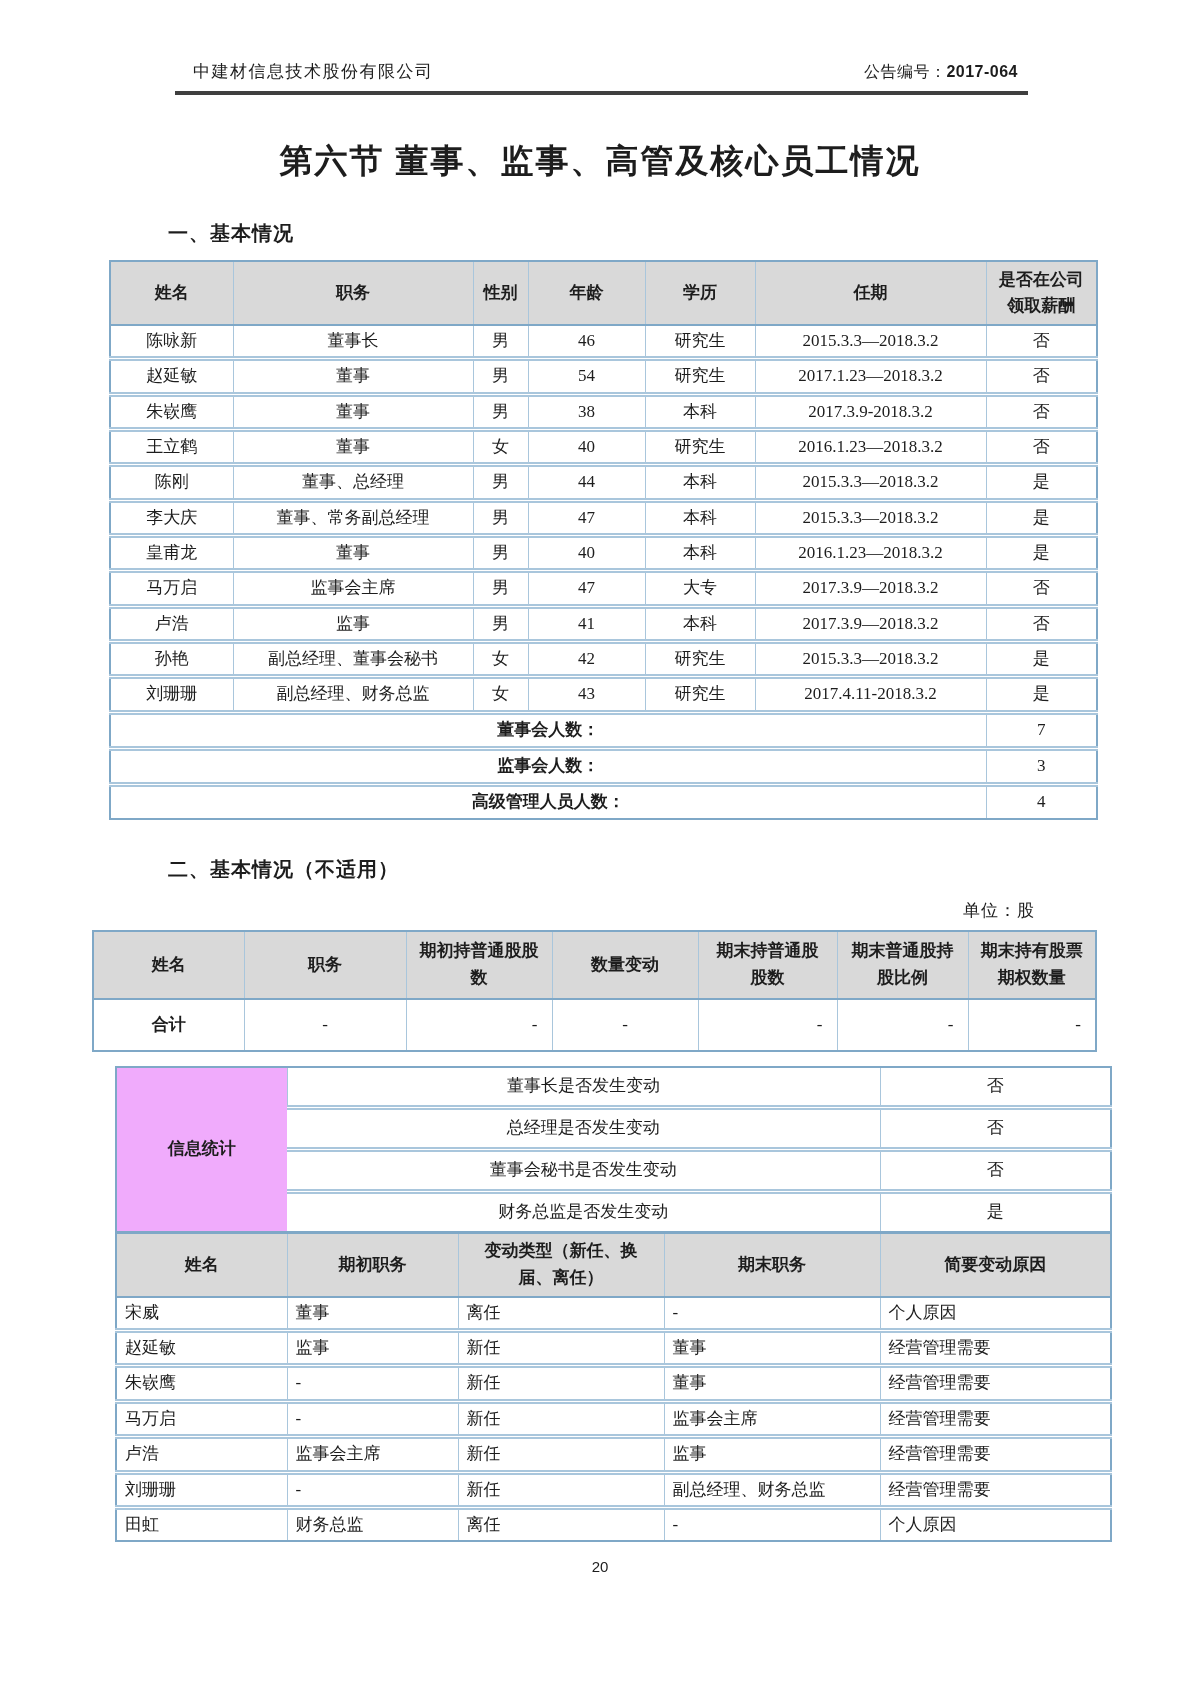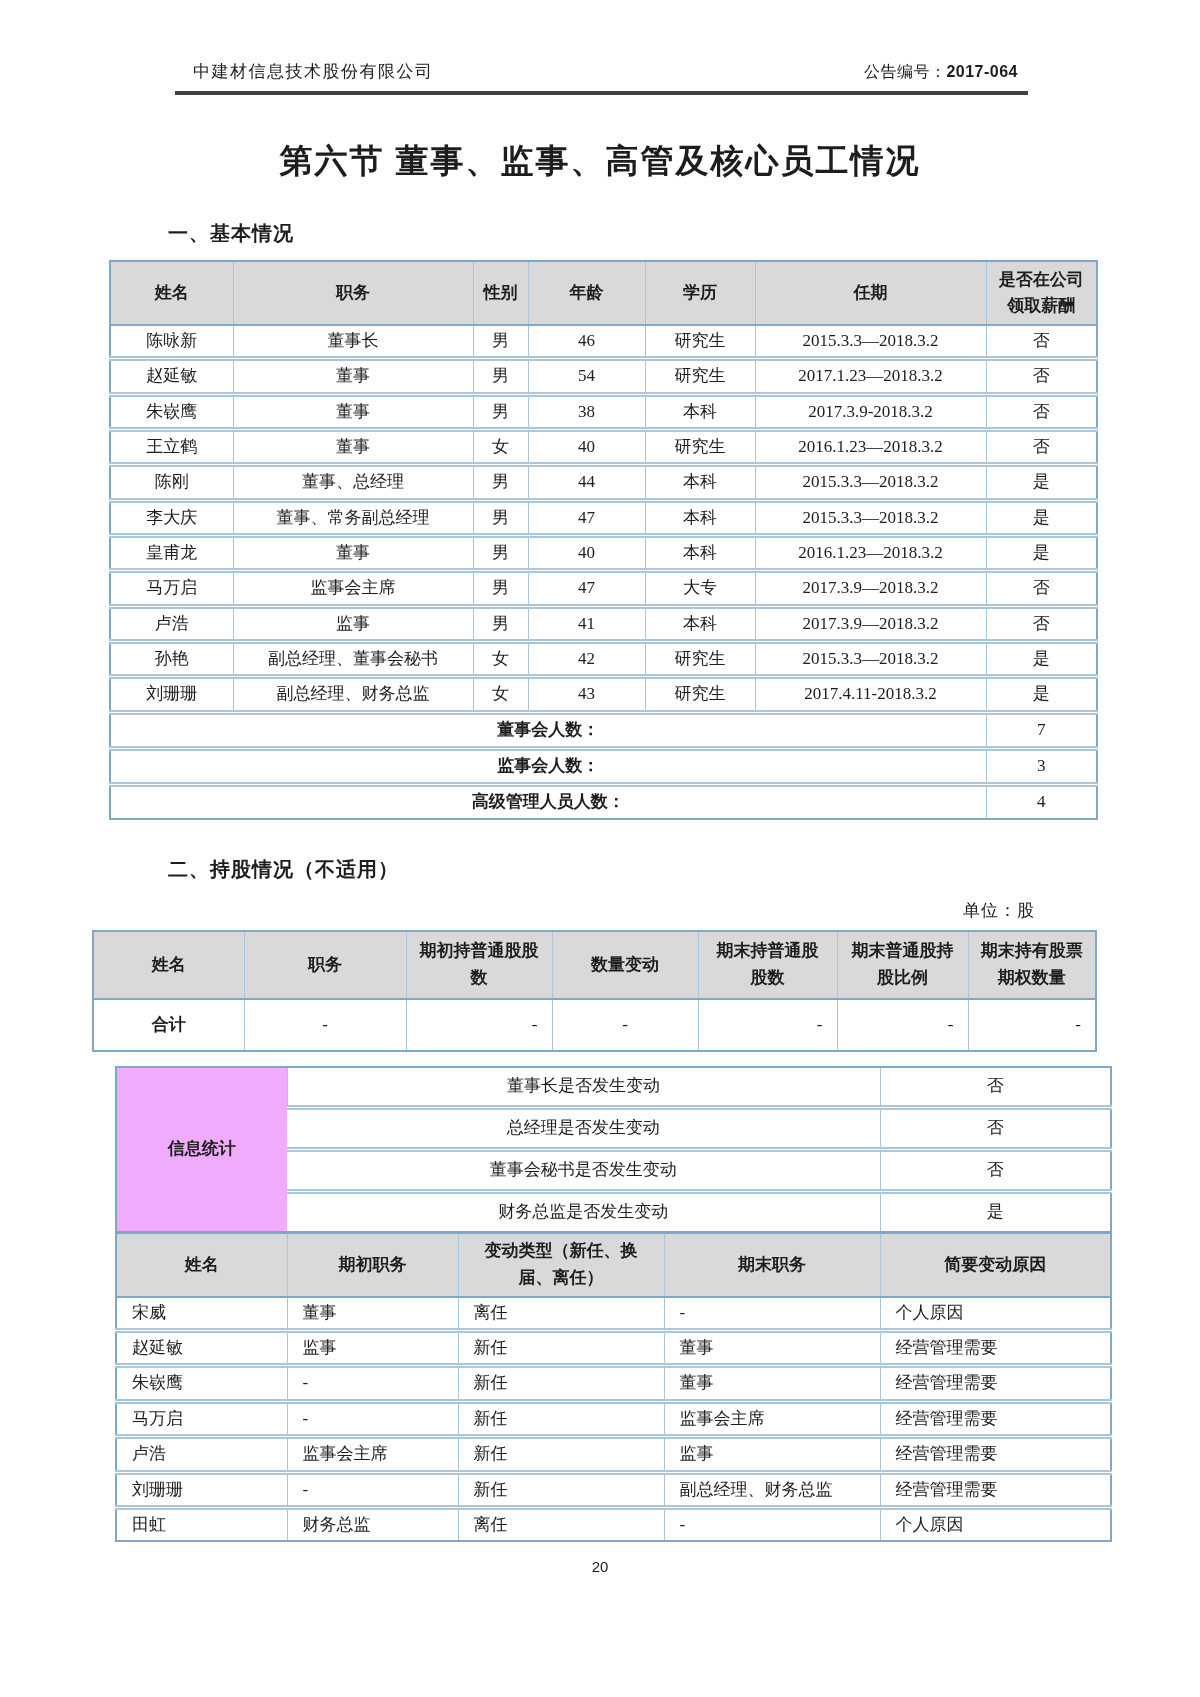--- a/index.html
+++ b/index.html
@@ -65,21 +65,21 @@
                            font-weight:bold;text-align:center;}
   
   .t3{margin:14px 0 0 115px;width:995px;}
   .t3 tbody.stats th.stats-label{
     background:#f0abfc;font-family:"Liberation Sans","DejaVu Sans",sans-serif;
     font-weight:bold;text-align:center;font-size:17px;
   }
   .t3 tbody.stats td{height:33px;text-align:center;}
   .t3 tbody.stats tr+tr td{border-top:5px double var(--table-border);}
   .t3 tr.gridhead th{height:58px;border-top:3px solid var(--table-border-strong);padding:2px 20px;}
-  .t3 tbody.moves td{height:26px;text-align:left;padding:2px 8px 2px 15px;}
+  .t3 tbody.moves td{height:26px;text-align:left;padding:2px 8px 2px 8px;}
   .t3 tbody.moves tr:first-child td{border-top:2px solid var(--table-border-strong);}
   .t3 tbody.moves tr+tr td{border-top:5px double var(--table-border);}
   
   .page-no{
     margin-top:16px;text-align:center;font-size:15px;
     font-family:"Liberation Sans","DejaVu Sans",sans-serif;
   }
 </style>
 </head>
 <body>
@@ -226,21 +226,21 @@
           <td colspan="6" class="lbl">监事会人数：</td>
           <td>3</td>
         </tr>
         <tr>
           <td colspan="6" class="lbl">高级管理人员人数：</td>
           <td>4</td>
         </tr>
       </tbody>
   </table>
 
-  <div class="sec-h">二、持股情况（不适用）</div>
+  <div class="sec-h">二、基本情况（不适用）</div>
 
   <div class="unit">单位：股</div>
 
   <table class="t2">
     <colgroup>
       <col style="width:151px">
         <col style="width:162px">
         <col style="width:146px">
       <col style="width:146px">
         <col style="width:139px">

